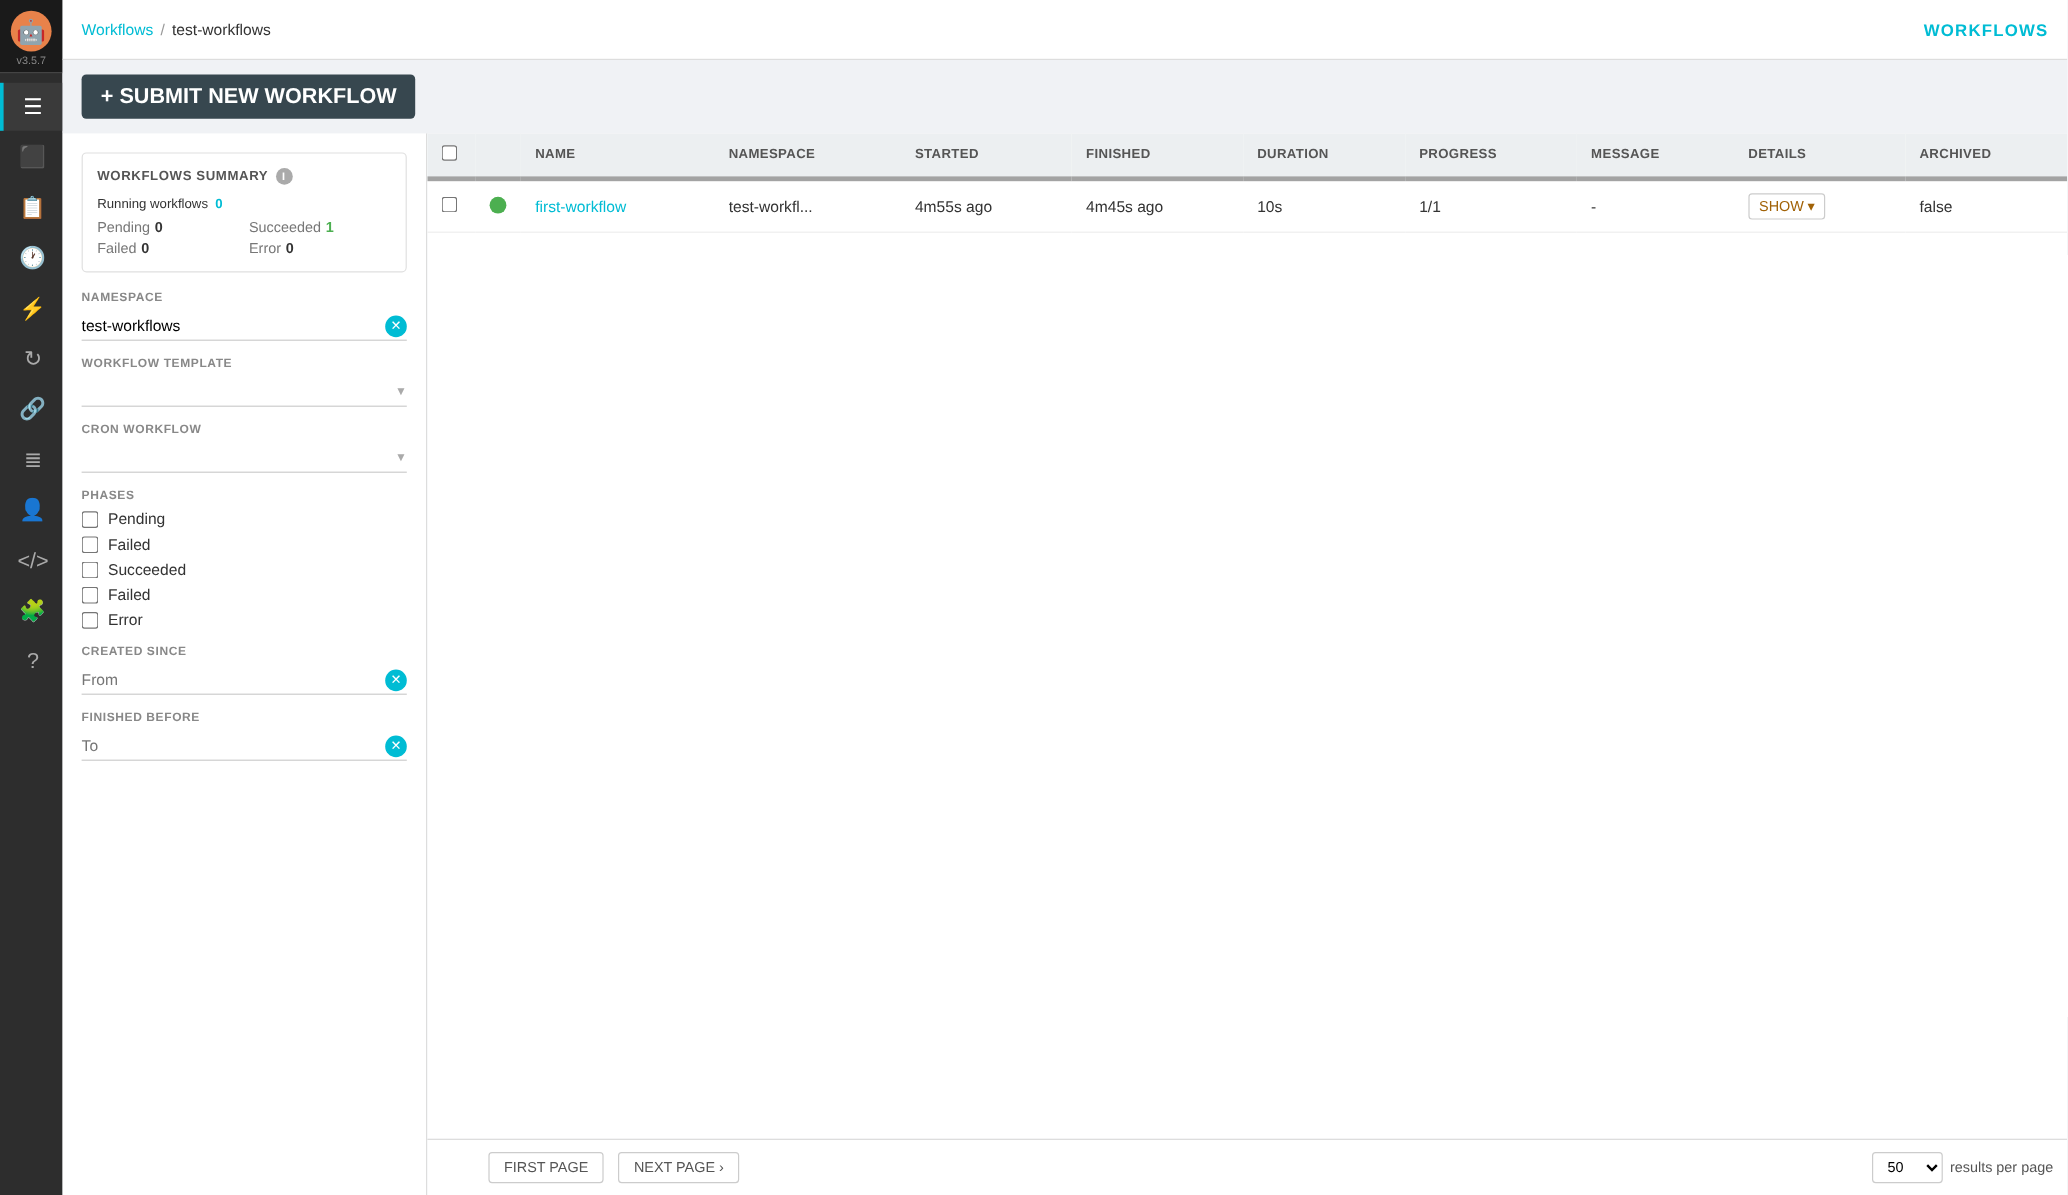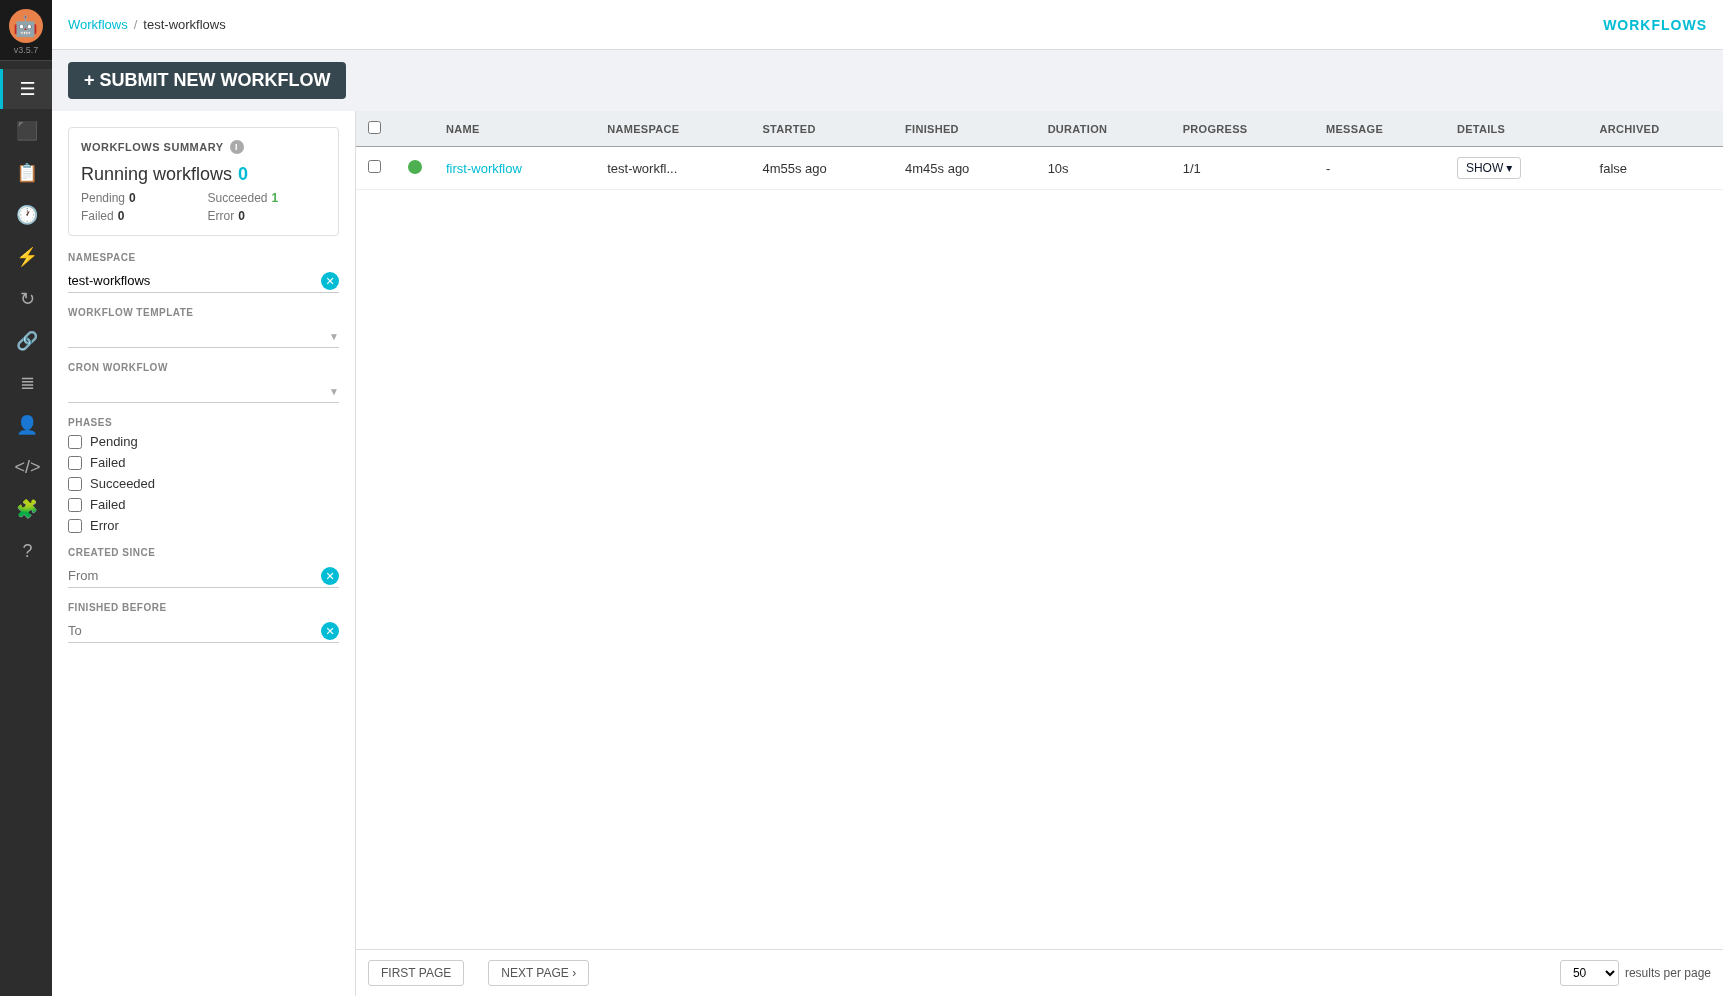--- a/index.html
+++ b/index.html
@@ -178,21 +178,21 @@
       align-items: center;
       justify-content: center;
       cursor: pointer;
     }
     .summary-row {
       display: flex;
       justify-content: space-between;
       margin-bottom: 6px;
     }
     .summary-running {
-      font-size: 18px;
+      font-size: 11px;
       color: #333;
       display: flex;
       align-items: center;
       gap: 6px;
     }
     .running-count { color: #00bcd4; font-weight: bold; }
     .summary-stats {
       display: grid;
       grid-template-columns: 1fr 1fr;
       gap: 4px 8px;
@@ -306,21 +306,21 @@
       margin: 0;
       flex: 1;
       overflow: auto;
     }
     table {
       width: 100%;
       border-collapse: collapse;
     }
     thead tr {
       background: #eceff1;
-      border-bottom: 1px solid #a3a3a3;
+      border-bottom: 4px solid #a3a3a3;
     }
     th {
       padding: 10px 12px;
       text-align: left;
       font-size: 11px;
       font-weight: bold;
       color: #555;
       text-transform: uppercase;
       letter-spacing: 0.3px;
       white-space: nowrap;
@@ -349,37 +349,37 @@
       text-decoration: none;
     }
 
     .show-btn {
       background: none;
       border: 1px solid #ccc;
       padding: 3px 8px;
       border-radius: 3px;
       cursor: pointer;
       font-size: 12px;
-      color: #0f172a;
+      color: #a16207;
       display: flex;
       align-items: center;
       gap: 3px;
     }
 
     
     .pagination-bar {
       display: flex;
       align-items: center;
       padding: 10px 12px;
       background: #fff;
       border-top: 1px solid #ddd;
       gap: 8px;
       justify-content: space-between;
     }
-    .pagination-left { display: flex; gap: 24px; }
+    .pagination-left { display: flex; gap: 12px; margin-left: 39px; }
     .pagination-right { display: flex; align-items: center; gap: 6px; }
     .page-btn {
       border: 1px solid #ccc;
       background: #fff;
       padding: 5px 12px;
       border-radius: 3px;
       cursor: pointer;
       font-size: 12px;
       color: #555;
     }

